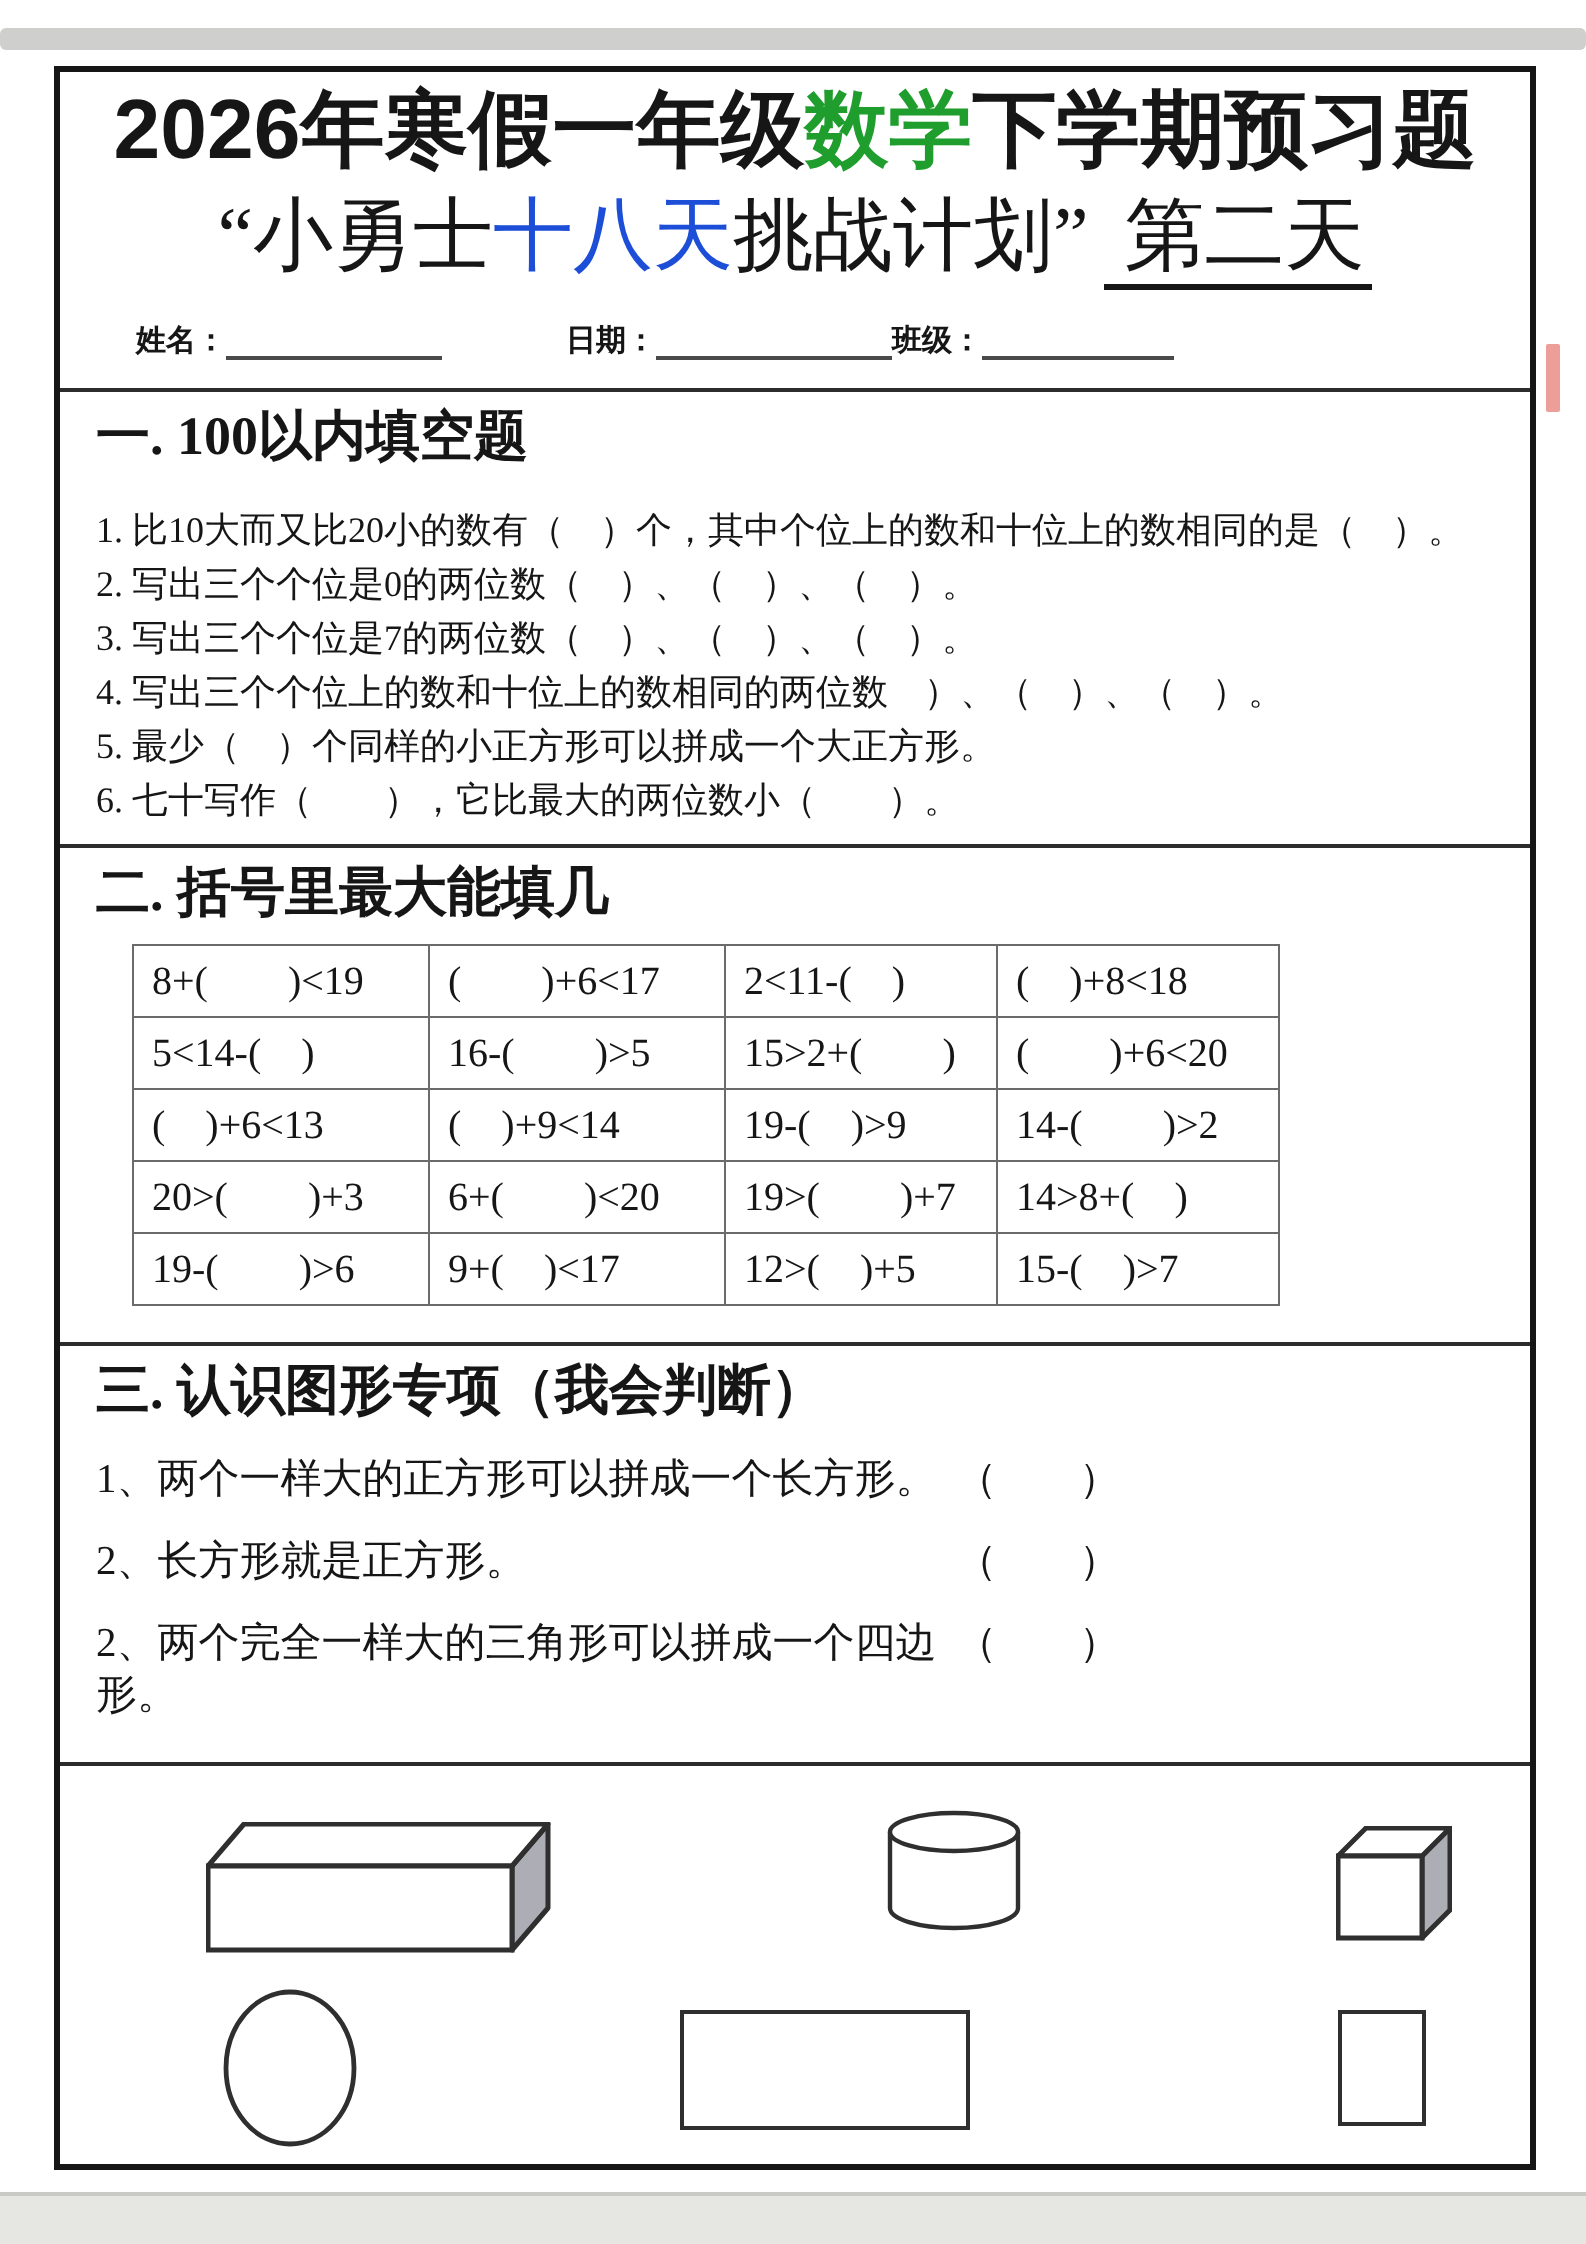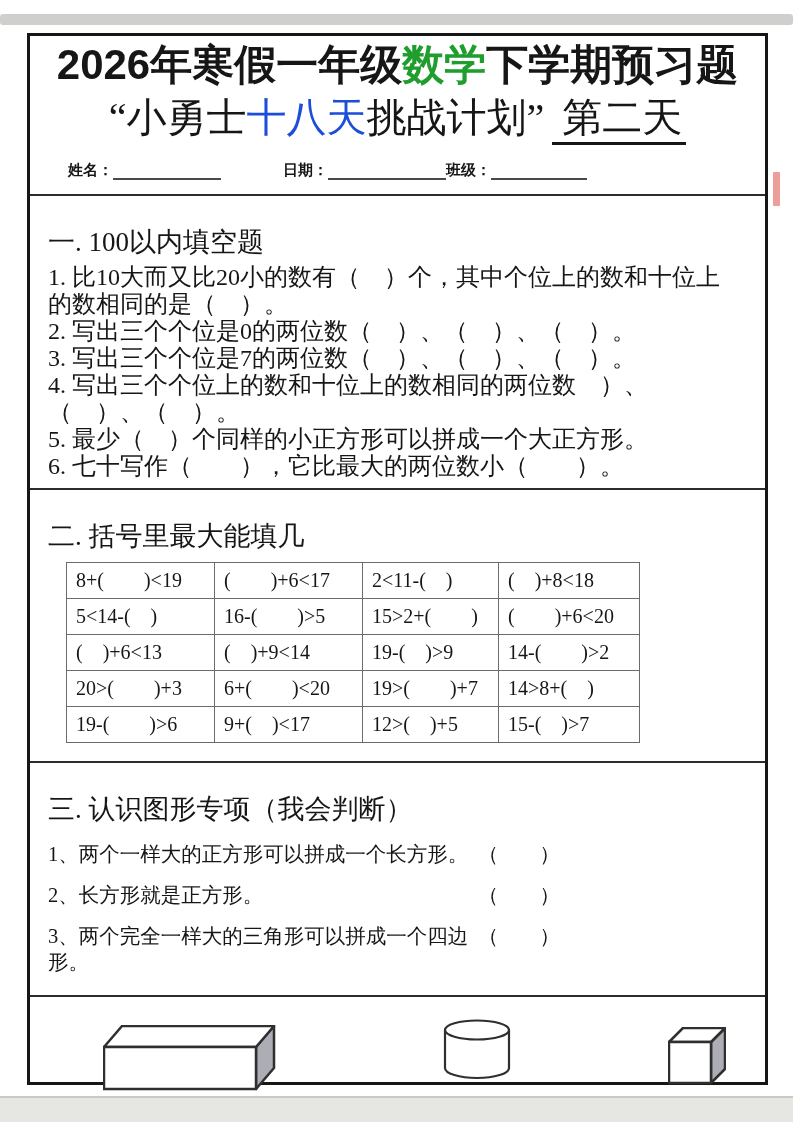--- a/index.html
+++ b/index.html
@@ -46,22 +46,22 @@
     font-size:15px; font-weight:bold;
   }
   .field { display:flex; align-items:flex-end; }
   .blank { display:inline-block; border-bottom:2px solid #4a4a4a; height:22px; }
   .blank.name { width:108px; margin-right:62px; }
   .blank.class { width:96px; margin-right:55px; }
   .blank.date { width:118px; }
   
   .divider { border:none; border-top:2px solid #2c2c2c; margin:0; }
   .section { padding:6px 22px 8px 18px; }
-  .sec-heading { font-size:27px; font-weight:normal; line-height:1.25;margin-top:24px; }
-  .questions { margin-top:4px; font-size:24px; line-height:27px; }
+  .sec-heading { font-size:27px; font-weight:bold; line-height:1.25; }
+  .questions { margin-top:16px; font-size:18px; line-height:27px; }
   .questions p { margin:0; }
   
   .fill-table {
     border-collapse:collapse; margin:8px 0 10px 18px;
     font-size:20px;
   }
   .fill-table td {
     border:1.5px solid #6b6b6b; height:36px; padding:0 4px 0 9px;
     white-space:nowrap;
   }
@@ -168,21 +168,21 @@
     <div class="sec-heading">三. 认识图形专项（我会判断）</div>
     <div class="judge-item">
       <span>1、两个一样大的正方形可以拼成一个长方形。</span>
       <span>（　　）</span>
     </div>
     <div class="judge-item">
       <span>2、长方形就是正方形。</span>
       <span>（　　）</span>
     </div>
     <div class="judge-item">
-      <span>3、两个完全一样大的三角形可以拼成一个四边形。</span>
+      <span>2、两个完全一样大的三角形可以拼成一个四边形。</span>
       <span>（　　）</span>
     </div>
   </div>
 
   <hr class="divider" style="margin-top:12px;">
 
   <div class="section">
 
     <div class="shapes-area">
 

